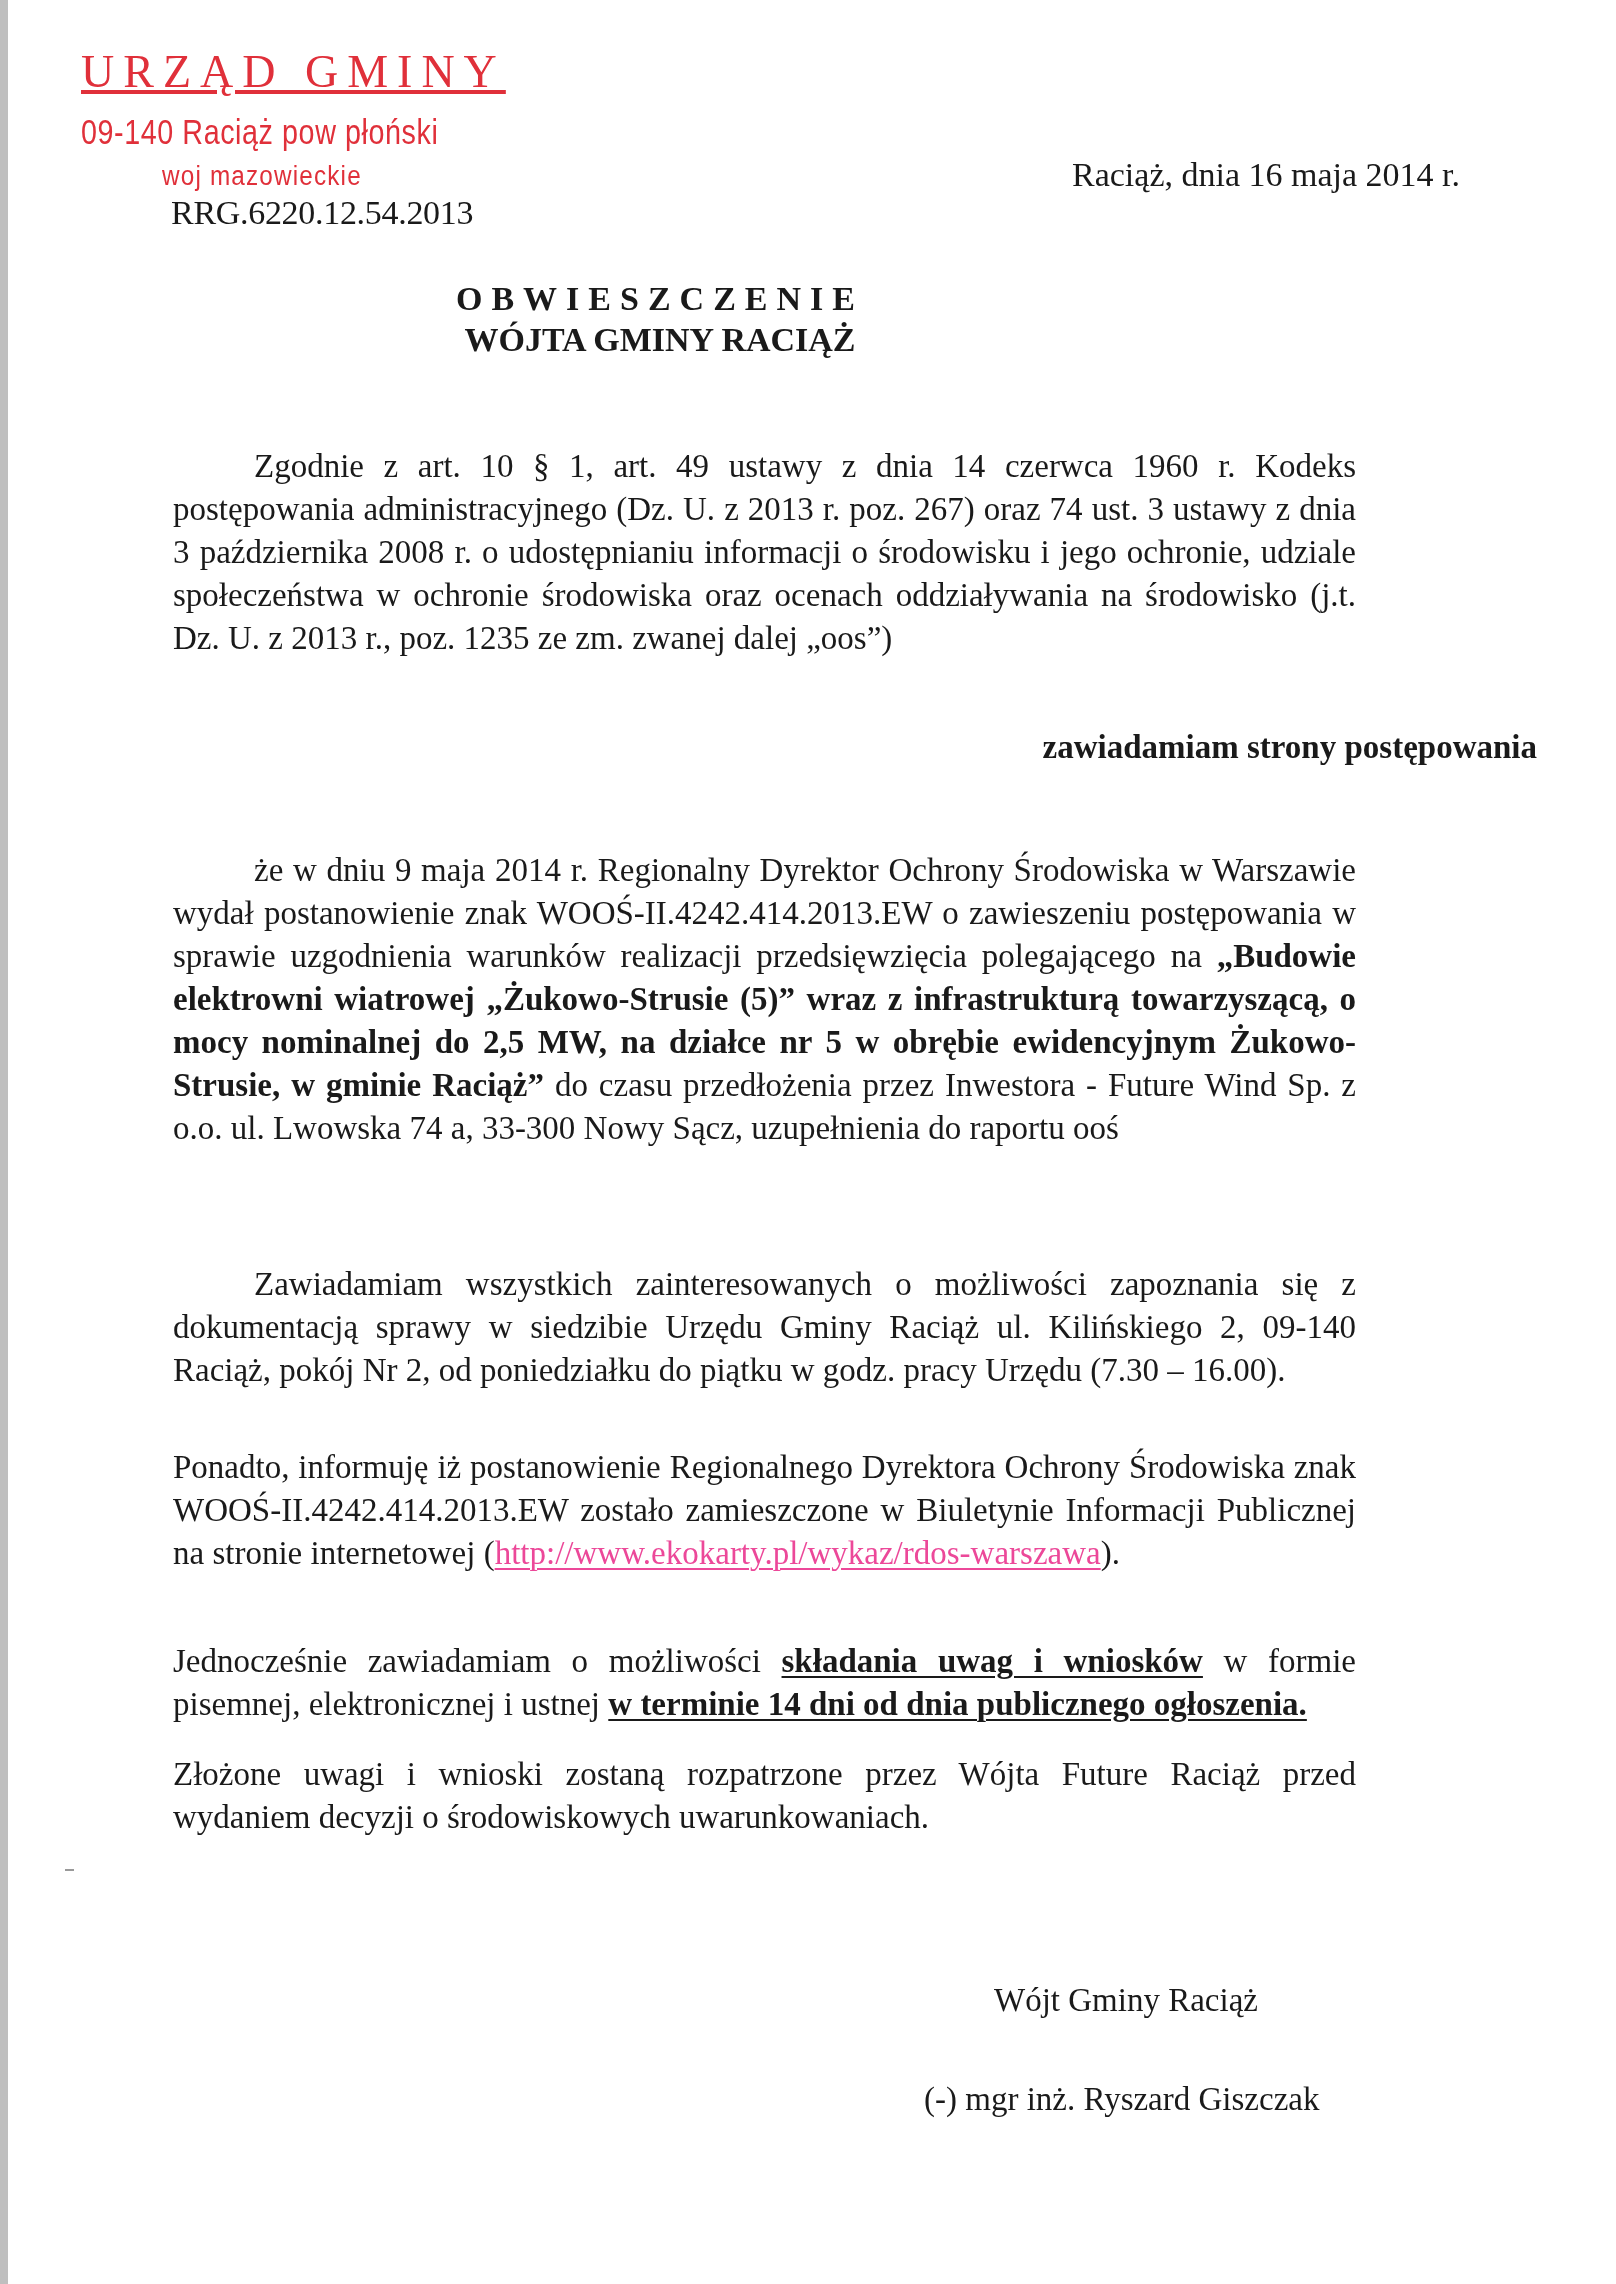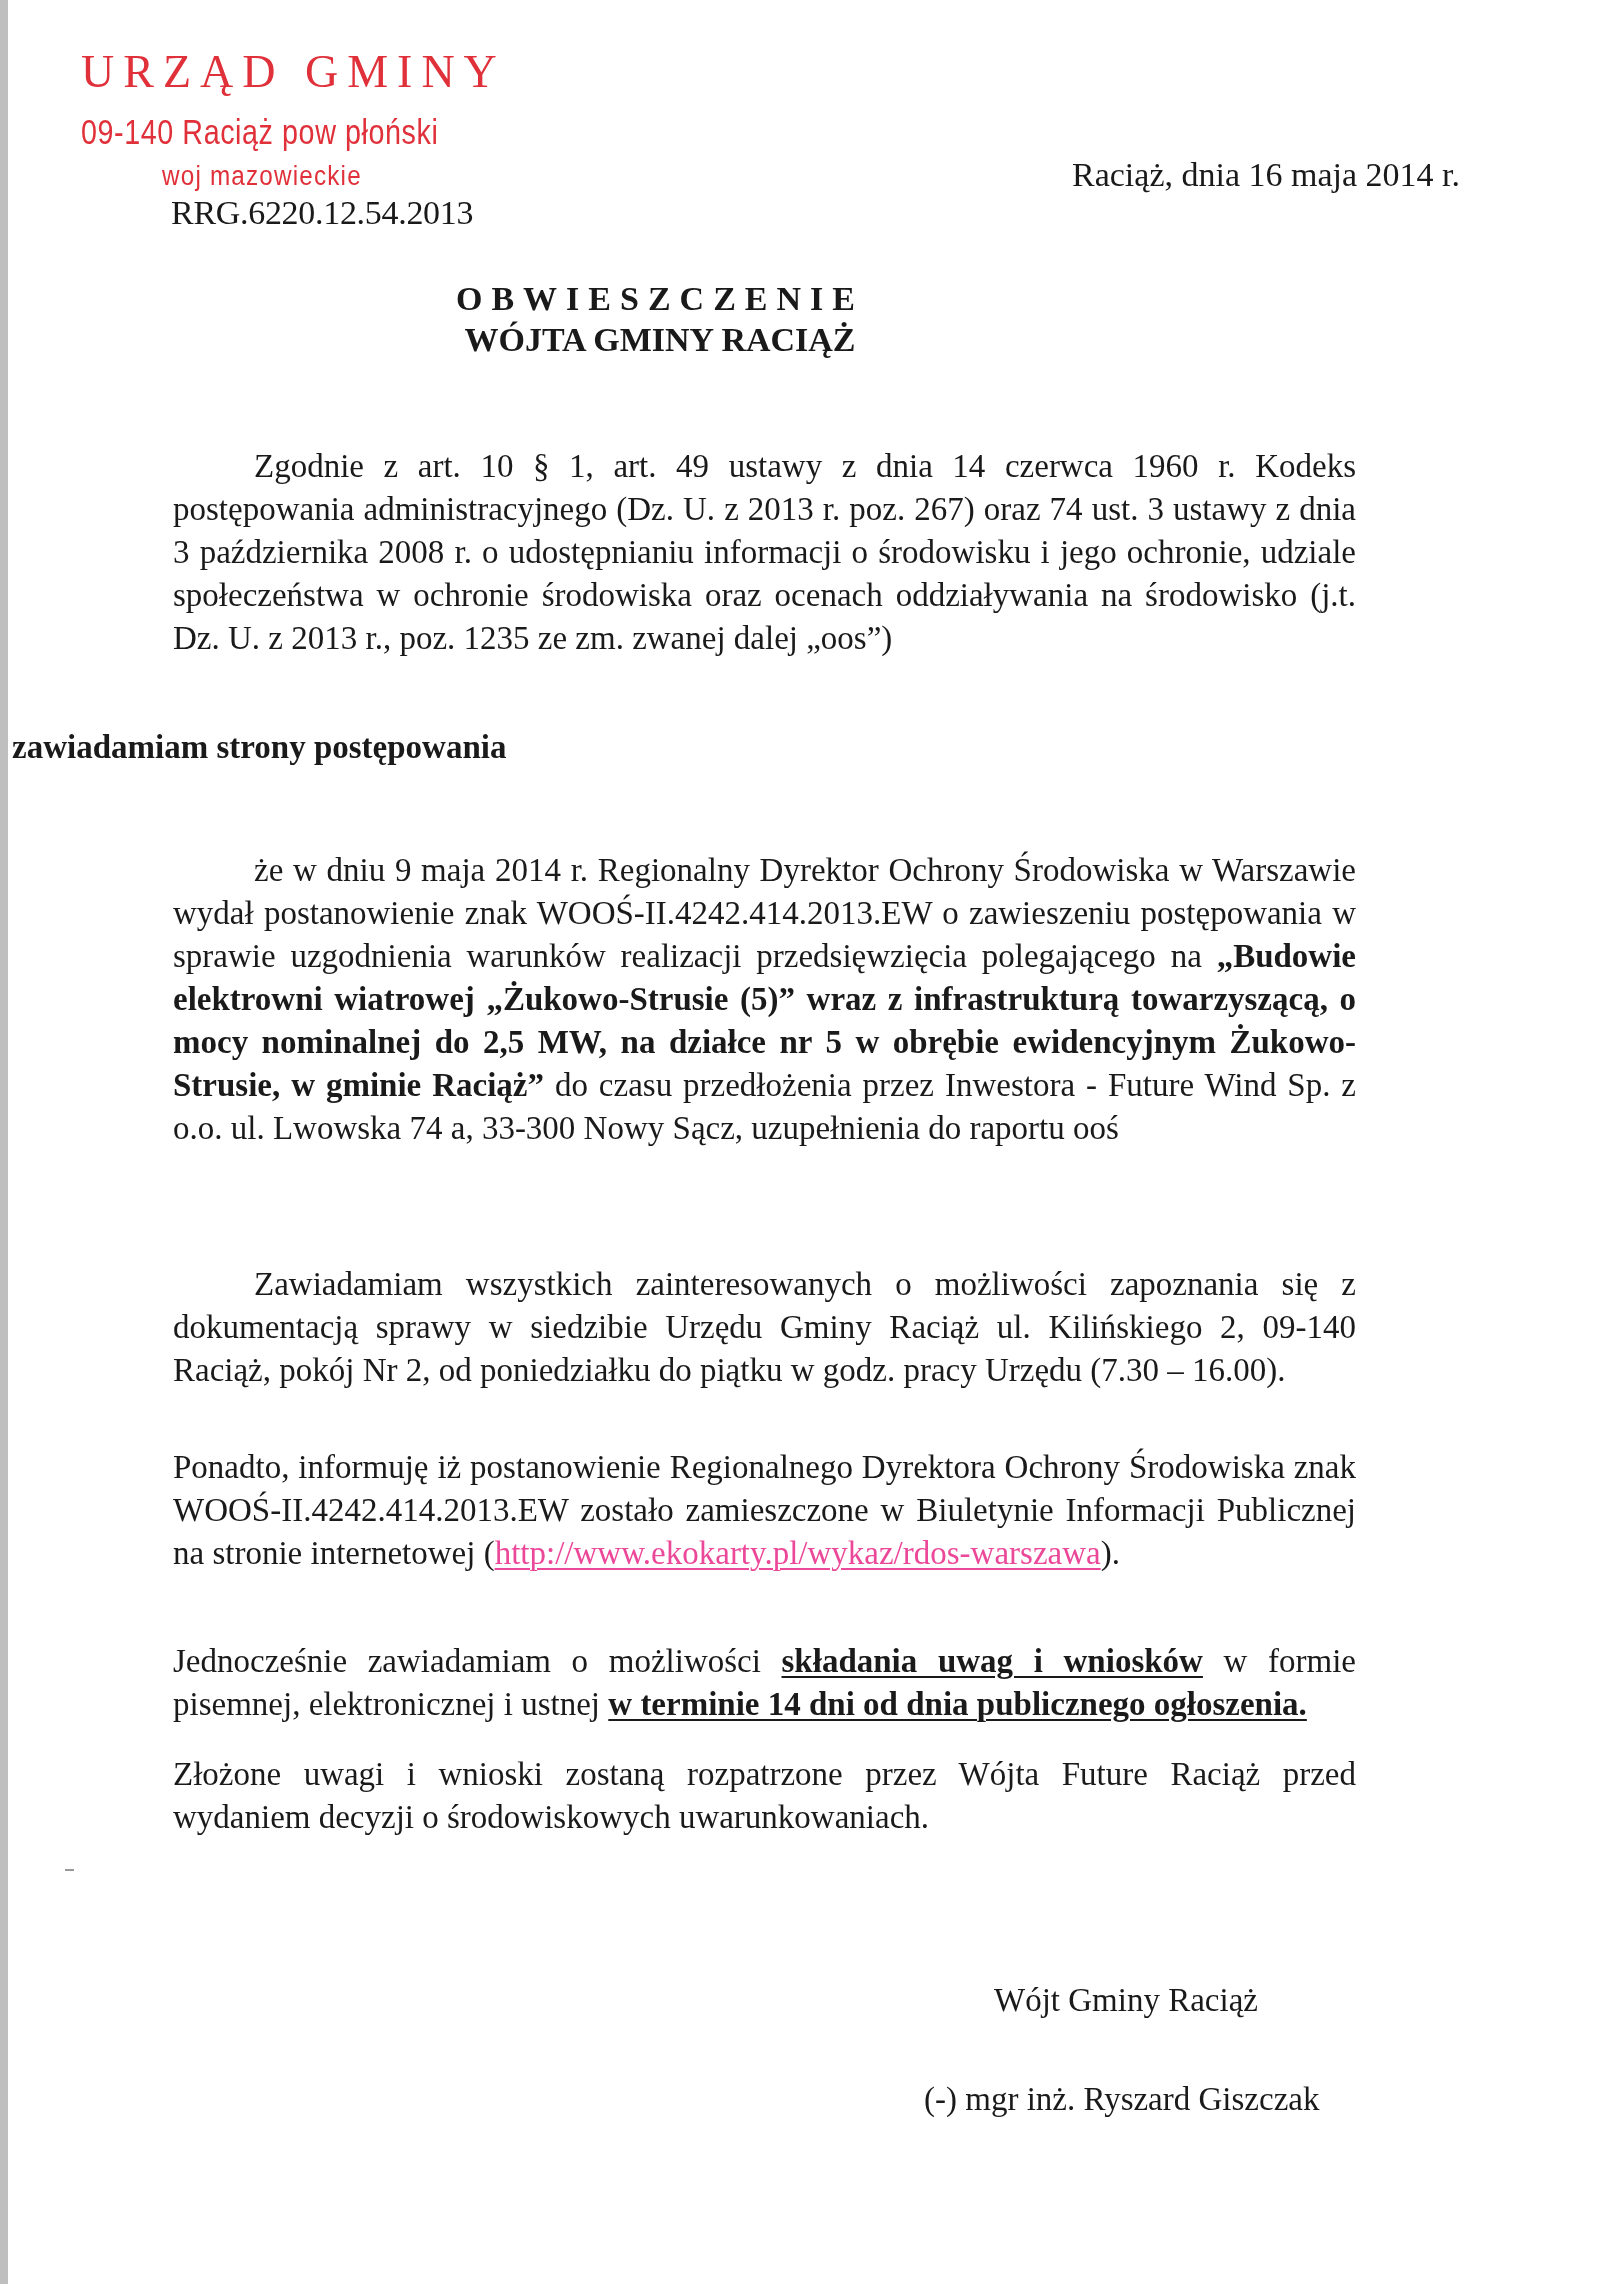--- a/index.html
+++ b/index.html
@@ -1,30 +1,30 @@
 <!DOCTYPE html>
 <html style="font-size:10.4px"><head>
 <meta charset="utf-8">
 <style>
   html, body { margin: 0; padding: 0; background: #ffffff; }
   body { width: 1617px; height: 2284px; position: relative; overflow: hidden;
          font-family: "Liberation Serif", "DejaVu Serif", serif; color: #1a1a1a; }
   .scan-edge { position: absolute; left: 0; top: 0; width: 7.8px; height: 2284px; background: #bfbfbf; }
   .stamp { position: absolute; left: 81px; top: 46px; color: #e0303a; font-family: "Liberation Sans", "DejaVu Sans", sans-serif; }
-  .stamp .l1 { font-family: "Liberation Serif", serif; font-size: 46px; letter-spacing: 9px; line-height: 52px; white-space: nowrap; }
+  .stamp .l1 { font-family: "Liberation Serif", serif; font-size: 46px; letter-spacing: 9px; line-height: 52px; white-space: nowrap; text-decoration: underline; }
   .stamp .l2 { font-size: 35px; line-height: 39px; margin-top: 14.3px; transform: scaleX(0.82); transform-origin: left; white-space: nowrap; letter-spacing: 0.7px; }
   .stamp .l3 { font-size: 27px; line-height: 33px; margin-left: 81px; margin-top: 9px; transform: scaleX(0.9); transform-origin: left; white-space: nowrap; letter-spacing: 1.3px; }
   .ref { position: absolute; left: 171px; top: 194px; font-size: 34px; white-space: nowrap; letter-spacing: -0.3px; }
   .date { position: absolute; left: 1072px; top: 156px; font-size: 34px; white-space: nowrap; }
   .title { position: absolute; left: 0; width: 1320px; text-align: center; font-weight: bold; font-size: 34px; }
   .title.t1 { top: 280px; letter-spacing: 9px; }
   .title.t2 { top: 321px; }
   .para { position: absolute; left: 173px; width: 1183px; font-size: 33px; line-height: 43px; text-align: justify; }
   .indent { text-indent: 81px; }
-  .center-bold { position: absolute; left: 12px; width: 1537px; text-align: left; font-weight: bold; font-size: 33px; }
+  .center-bold { position: absolute; left: 0; width: 1537px; text-align: right; font-weight: bold; font-size: 33px; }
   .b { font-weight: bold; }
   .u { text-decoration: underline; text-decoration-thickness: 2px; text-underline-offset: 3.9px; }
   .link { text-decoration: underline; text-decoration-thickness: 2px; text-underline-offset: 3.9px; color: #ec4899; }
   .sig { position: absolute; font-size: 33px; white-space: nowrap; }
   .mark { position: absolute; left: 65px; top: 1869px; width: 9px; height: 2px; background: #999; }
 </style>
 </head>
 <body>
 
 <div class="scan-edge"></div>

